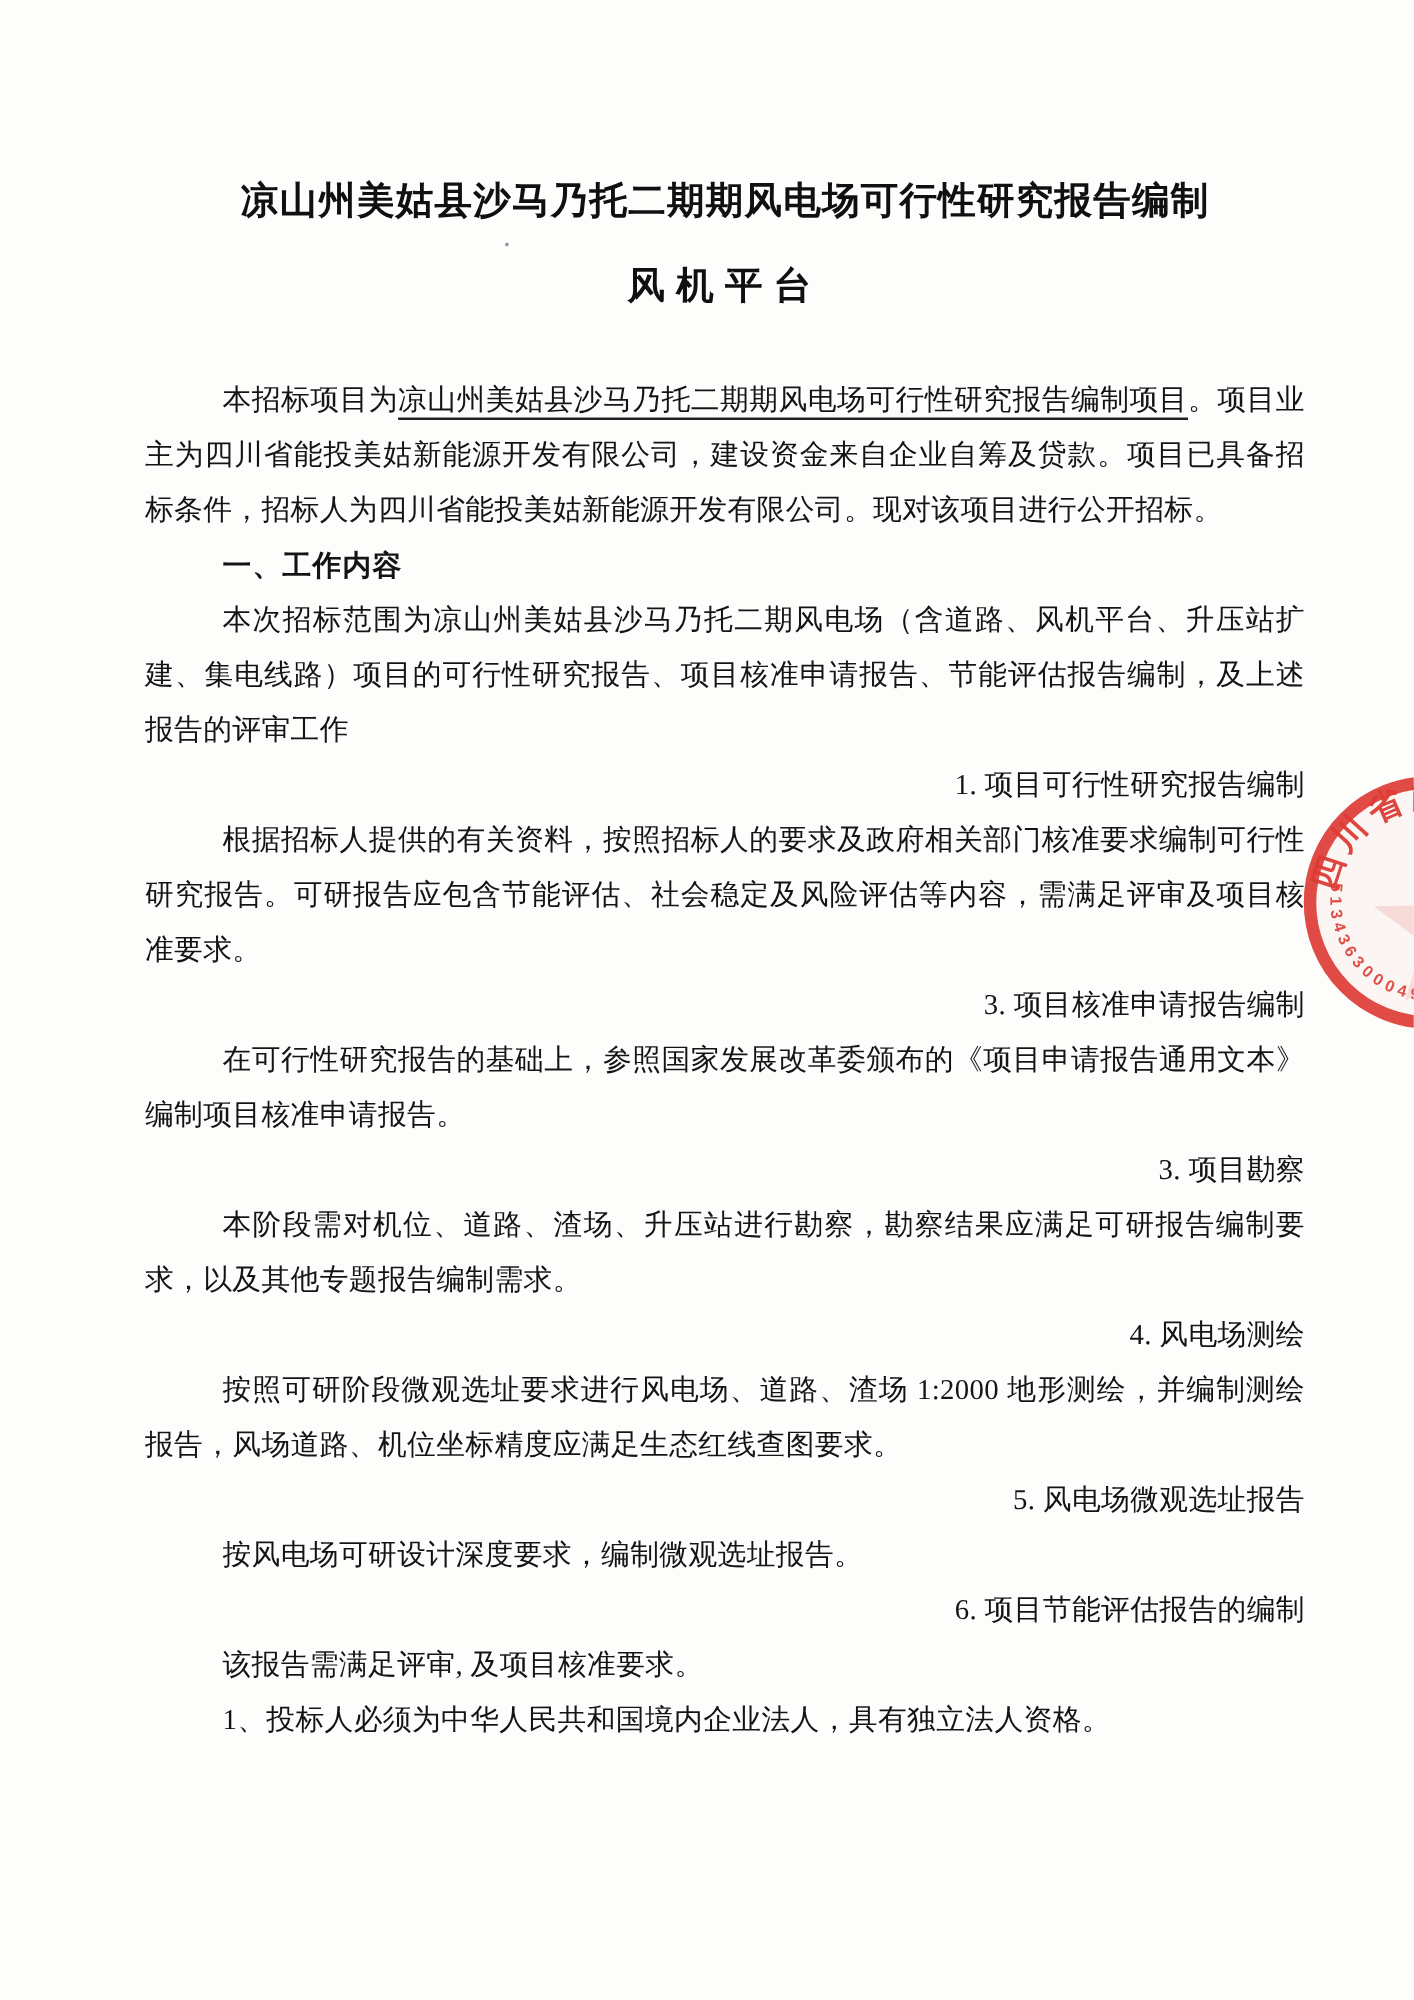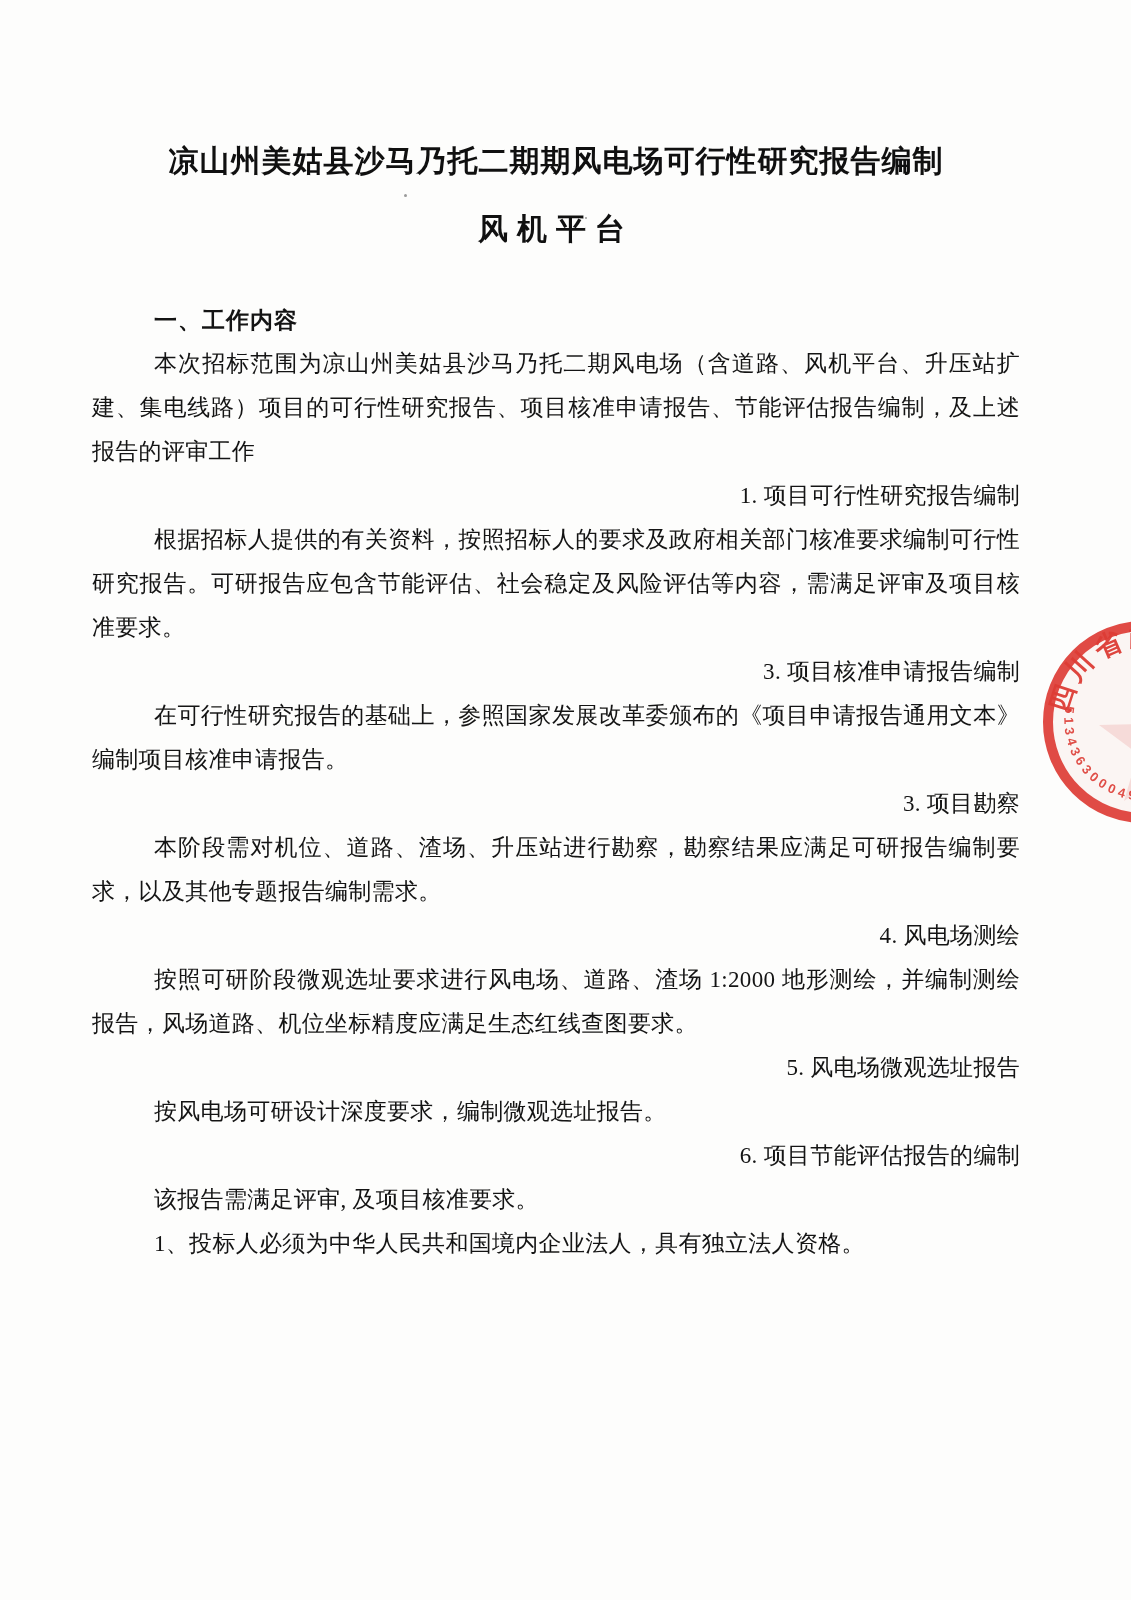--- a/index.html
+++ b/index.html
@@ -2,21 +2,21 @@
 <html><head>
 <meta charset="utf-8">
 <style>
   html,body{margin:0;padding:0;}
   body{
     width:1131px;height:1600px;position:relative;overflow:hidden;
     background:#fdfdfc;color:#141414;
     font-family:"Liberation Serif","DejaVu Serif",serif;
   }
   .page{position:absolute;inset:0;background:#fdfdfc;}
-  .doc{position:absolute;left:92px;top:142px;width:928px;}
+  .doc{position:absolute;left:116px;top:142px;width:928px;}
   .title{
     font-family:"Liberation Sans","DejaVu Sans",sans-serif;
     font-weight:700;text-align:center;font-size:30px;line-height:38px;
     color:#101010;letter-spacing:1px;
   }
   .title2{margin-top:30px;letter-spacing:9px;}
   .content{margin-top:50px;font-size:23px;line-height:44px;letter-spacing:0.3px;}
   .content p{margin:0;text-align:justify;}
   p.body{text-indent:62px;}
   p.item{text-indent:62px;text-align:right;}
@@ -38,20 +38,21 @@
 </head>
 <body>
 
 <div class="page">
 
   <div class="doc">
     <div class="title">凉山州美姑县沙马乃托二期期风电场可行性研究报告编制</div>
     <div class="title title2">风机平台</div>
 
     <div class="content">
+      <p class="body"><span>本招标项目为</span><span class="u">凉山州美姑县沙马乃托二期期风电场可行性研究报告编制项目</span><span>。项目业主为四川省能投美姑新能源开发有限公司，建设资金来自企业自筹及贷款。项目已具备招标条件，招标人为四川省能投美姑新能源开发有限公司。现对该项目进行公开招标。</span></p>
       <div>
           <p class="heading">一、工作内容</p>
           <p class="body">本次招标范围为凉山州美姑县沙马乃托二期风电场（含道路、风机平台、升压站扩建、集电线路）项目的可行性研究报告、项目核准申请报告、节能评估报告编制，及上述报告的评审工作</p>
           <p class="item">1. 项目可行性研究报告编制</p>
           <p class="body">根据招标人提供的有关资料，按照招标人的要求及政府相关部门核准要求编制可行性研究报告。可研报告应包含节能评估、社会稳定及风险评估等内容，需满足评审及项目核准要求。</p>
           <p class="item">3. 项目核准申请报告编制</p>
           <p class="body">在可行性研究报告的基础上，参照国家发展改革委颁布的《项目申请报告通用文本》编制项目核准申请报告。</p>
           <p class="item">3. 项目勘察</p>
           <p class="body">本阶段需对机位、道路、渣场、升压站进行勘察，勘察结果应满足可研报告编制要求，以及其他专题报告编制需求。</p>
           <p class="item">4. 风电场测绘</p>

